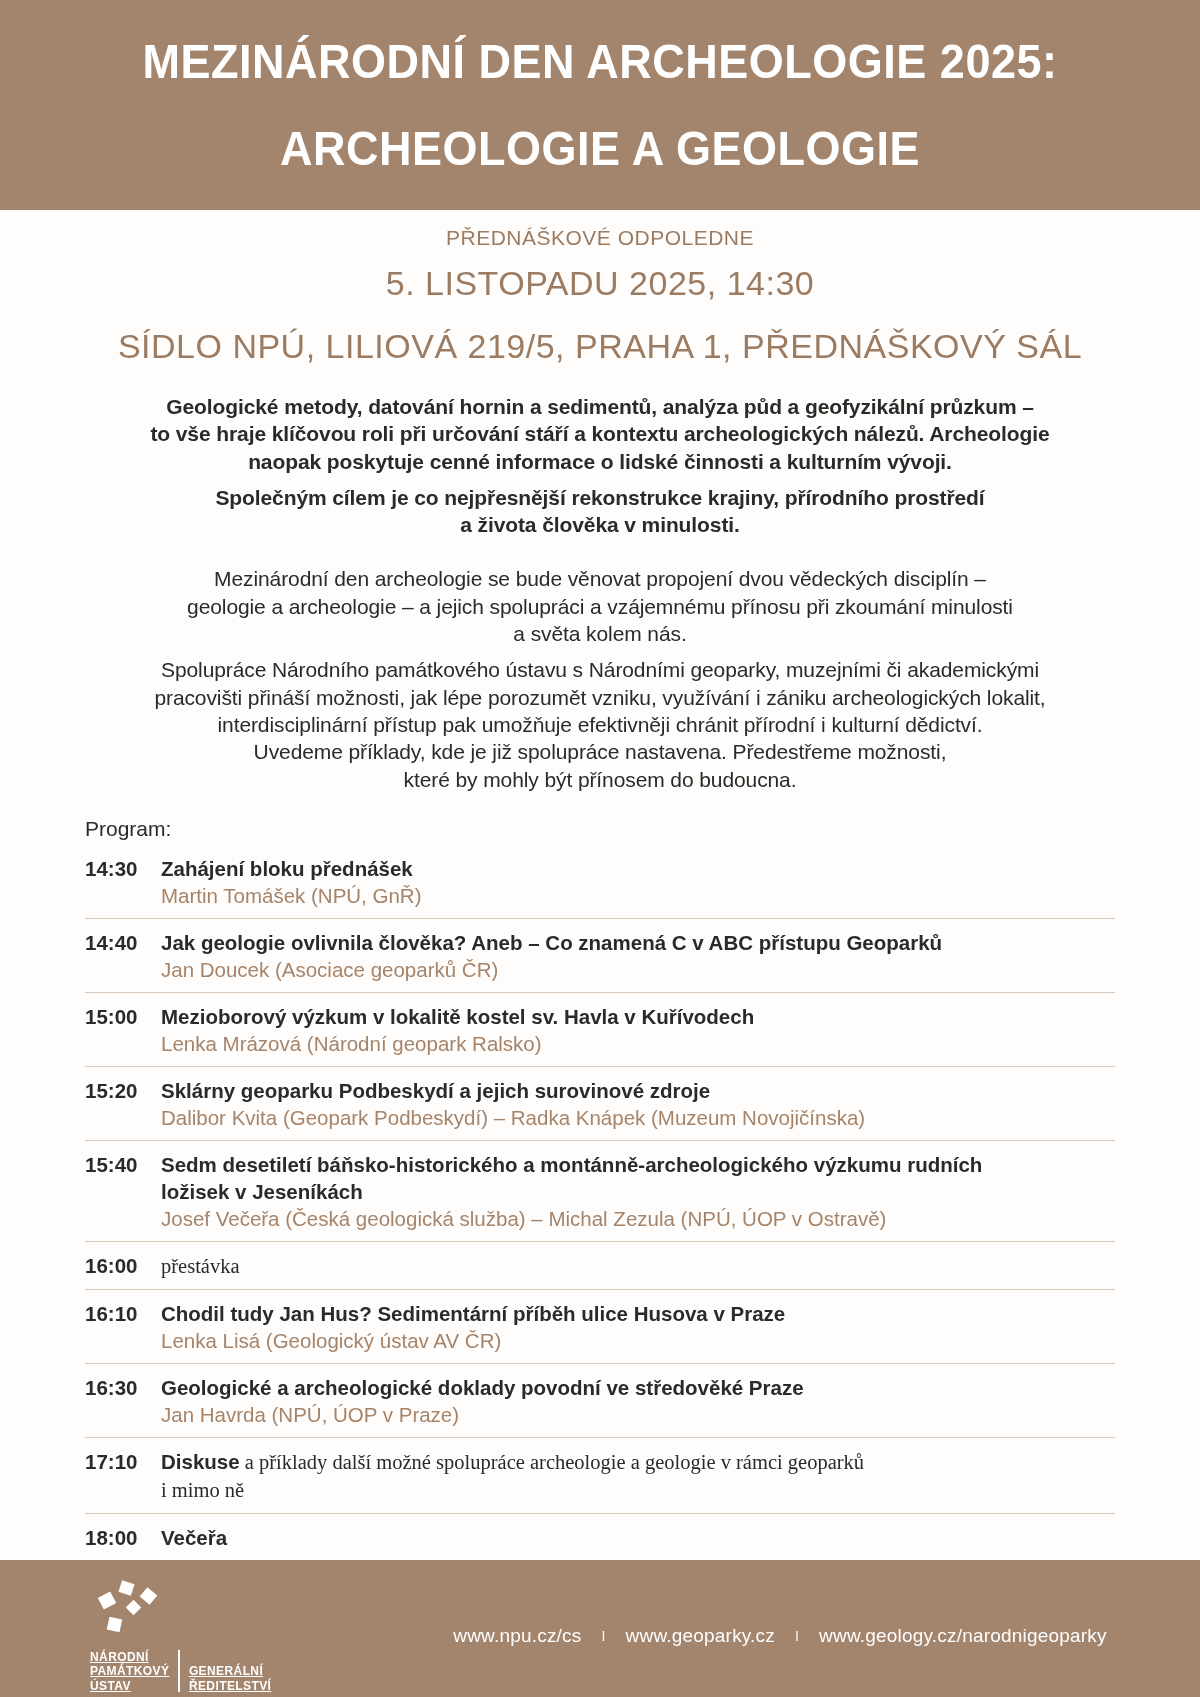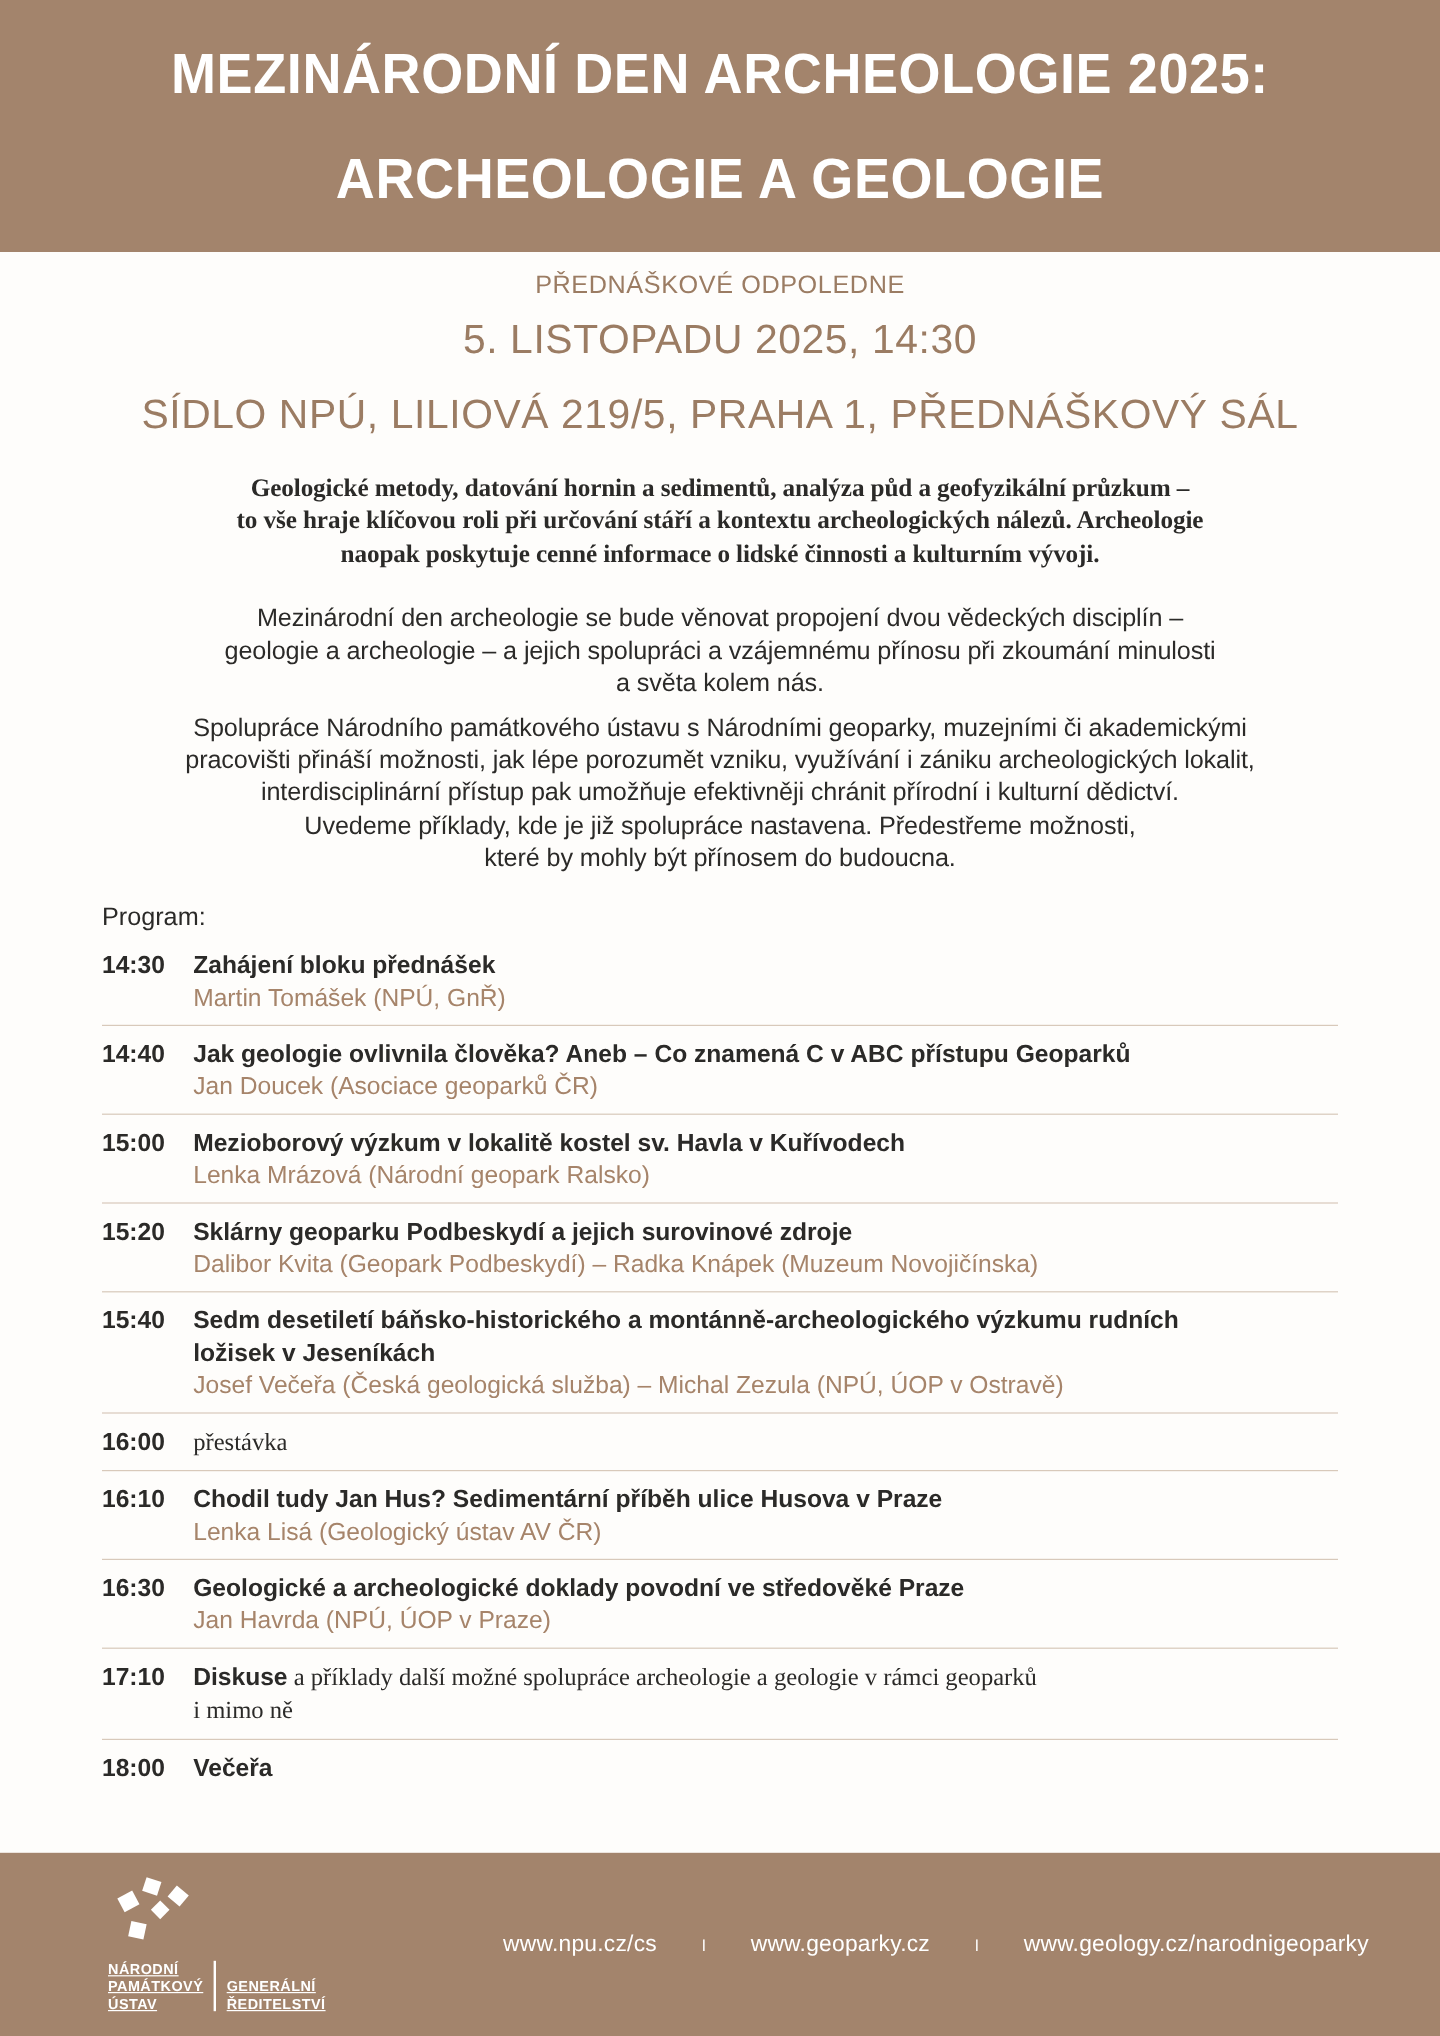--- a/index.html
+++ b/index.html
@@ -72,21 +72,21 @@
     width:1040px;
     margin:0 auto;
     text-align:center;
   }
   .intro p{
     white-space:pre-line;
     font-size:21px;
     line-height:1.3;
     letter-spacing:-0.1px;
   }
-  .intro p.bold{font-weight:bold;font-family:Liberation Serif, serif;}
+  .intro p.bold{font-weight:bold;}
   .intro .p1{margin-top:26px;}
   .intro .p2{margin-top:9px;}
   .intro .p3{margin-top:27px;}
   .intro .p4{margin-top:9px;}
   
   .program{
     width:1030px;
     margin:0 auto;
     padding:0;
   }
@@ -162,21 +162,21 @@
     font-weight:bold;
     font-size:12px;
     line-height:1.2;
     letter-spacing:.4px;
   }
   .footer-links{
     flex:1;
     display:flex;
     justify-content:center;
     align-items:center;
-    gap:37px;
+    gap:20px;
     color:var(--white);
     font-size:19px;
     letter-spacing:.2px;
   }
   .link-sep{
     font-size:14px;
     opacity:.95;
   }
 </style>
 </head>
@@ -190,20 +190,22 @@
   </header>
 
   <div class="kicker">PŘEDNÁŠKOVÉ ODPOLEDNE</div>
   <div class="datetime">5. LISTOPADU 2025, 14:30</div>
   <div class="venue">SÍDLO NPÚ, LILIOVÁ 219/5, PRAHA 1, PŘEDNÁŠKOVÝ SÁL</div>
 
   <section class="intro">
     <p class="bold p1">Geologické metody, datování hornin a sedimentů, analýza půd a geofyzikální průzkum –
 to vše hraje klíčovou roli při určování stáří a kontextu archeologických nálezů. Archeologie
 naopak poskytuje cenné informace o lidské činnosti a kulturním vývoji.</p>
+    <p class="bold p2">Společným cílem je co nejpřesnější rekonstrukce krajiny, přírodního prostředí
+a života člověka v minulosti.</p>
     <p class="p3">Mezinárodní den archeologie se bude věnovat propojení dvou vědeckých disciplín –
 geologie a archeologie – a jejich spolupráci a vzájemnému přínosu při zkoumání minulosti
 a světa kolem nás.</p>
     <p class="p4">Spolupráce Národního památkového ústavu s Národními geoparky, muzejními či akademickými
 pracovišti přináší možnosti, jak lépe porozumět vzniku, využívání i zániku archeologických lokalit,
 interdisciplinární přístup pak umožňuje efektivněji chránit přírodní i kulturní dědictví.
 Uvedeme příklady, kde je již spolupráce nastavena. Předestřeme možnosti,
 které by mohly být přínosem do budoucna.</p>
   </section>
 

